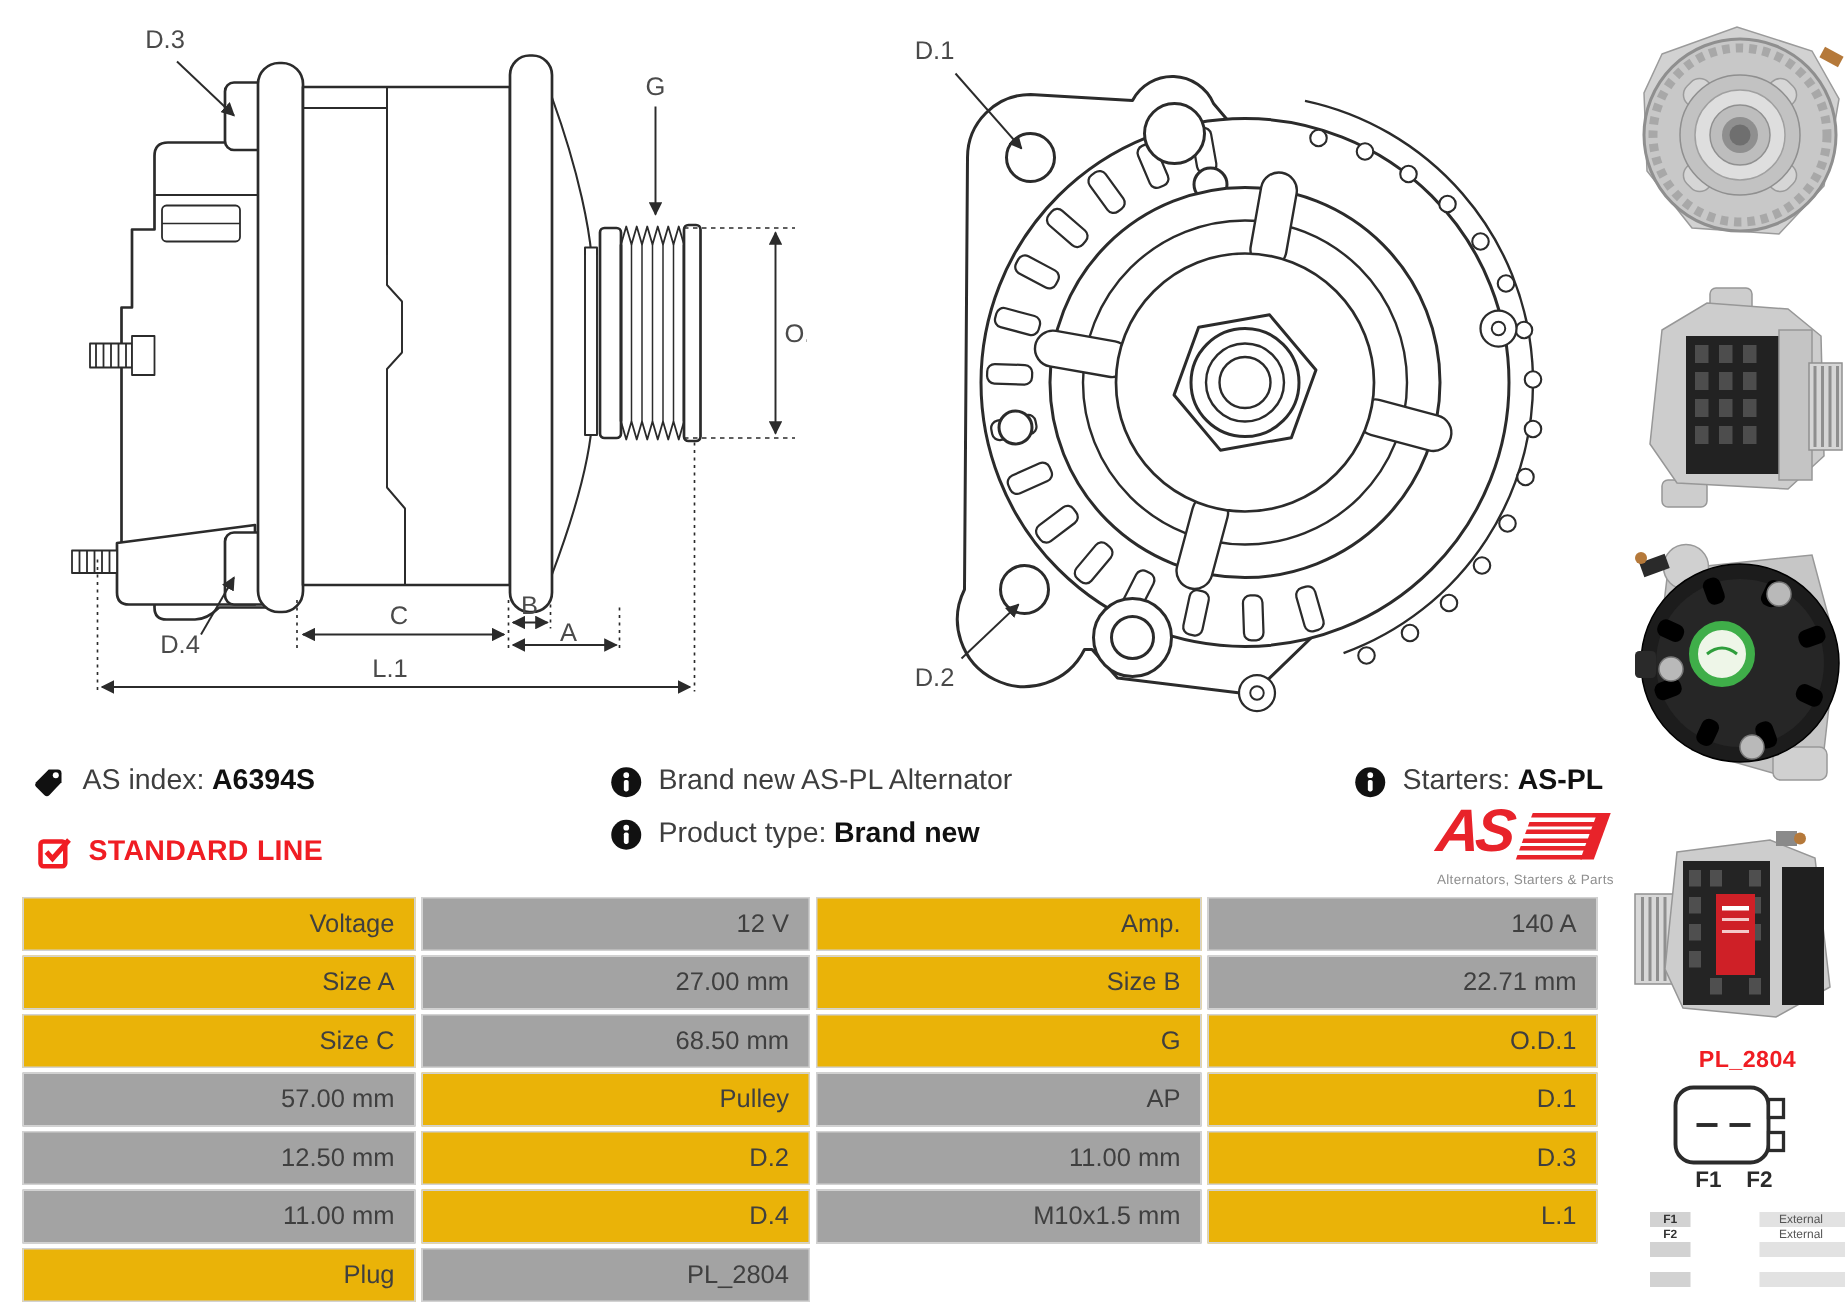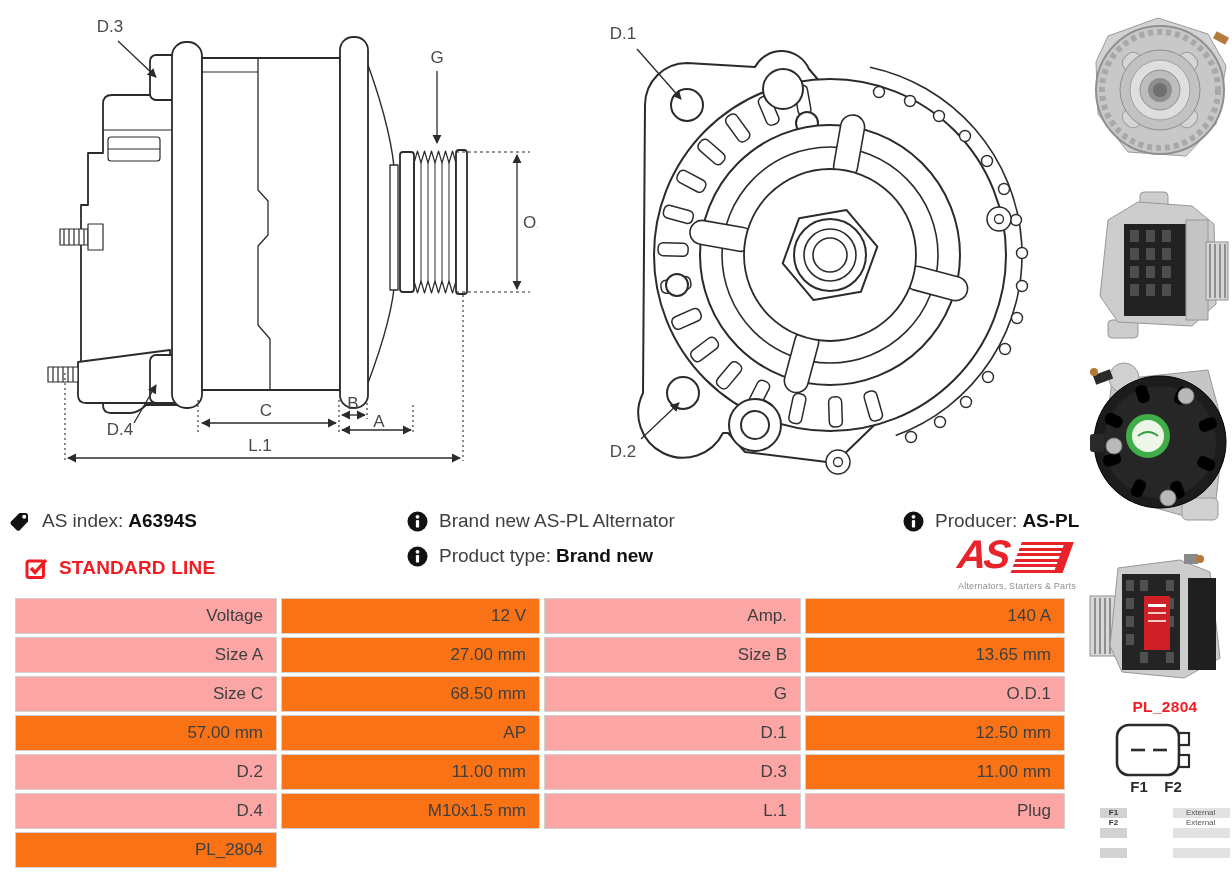--- a/index.html
+++ b/index.html
@@ -23,22 +23,22 @@
   .as-stripes{position:absolute;left:58px;top:4px;width:52px;height:32px;transform:skewX(-20deg);}
   .as-stripes i{display:block;height:3px;margin-bottom:2.6px;background:#e8232a;width:44px;}
   .as-bar{position:absolute;right:0;top:0;width:9px;height:31px;background:#e8232a;}
   .as-tagline{margin-top:3px;font-size:9px;color:#8f8f8f;letter-spacing:.2px;white-space:nowrap;width:118px;}
 
   
   .spec-table{position:absolute;left:15px;top:598px;width:1050px;display:grid;
               grid-template-columns:262px 259px 257px 260px;column-gap:4px;row-gap:3px;}
   .cell{height:36px;line-height:34px;border:1px solid #d2d2d2;box-sizing:border-box;
         font-size:17px;text-align:right;padding-right:13px;color:#3f3f3f;overflow:hidden;}
-  .cell.lab{background:#fca5a5;}
-  .cell.val{background:#f97316;}
+  .cell.lab{background:#eab308;}
+  .cell.val{background:#a3a3a3;}
 
   
   .plug-title{position:absolute;left:1100px;top:698px;width:130px;text-align:center;
               font-size:15.5px;font-weight:700;color:#f01d23;letter-spacing:.3px;}
   .pin-label{position:absolute;top:778px;width:26px;text-align:center;font-size:15px;font-weight:700;color:#2b2b2b;}
   .pin-table{position:absolute;left:1100px;top:808px;width:130px;}
   .pt-row{display:flex;gap:2px;height:10px;line-height:10px;font-size:8px;}
   .pt-pin{width:27px;text-align:center;font-weight:700;color:#333;}
   .pt-desc{flex:1;padding-left:13px;color:#555;margin-left:44px;}
   .pt-row.g .pt-pin{background:#d2d2d2;}
@@ -319,21 +319,21 @@
       </g>
       <rect x="56" y="58" width="26" height="54" fill="#cf2027"></rect>
       <rect x="60" y="66" width="18" height="3" fill="#fff"></rect>
       <rect x="60" y="74" width="18" height="2" fill="#f4c9c9"></rect>
       <rect x="60" y="82" width="18" height="2" fill="#f4c9c9"></rect>
       <rect x="96" y="16" width="14" height="10" fill="#8a8a8a"></rect>
       <circle cx="112" cy="21" r="4" fill="#b5793a"></circle>
     </svg>
   </div>
 
-  <div class="irow" style="left:8px;top:505px">
+  <div class="irow" style="left:21px;top:505px">
     <svg width="23" height="23" viewBox="0 0 23 23">
       <path d="M3,11.5 L11.5,3 h6 a2.5,2.5 0 0 1 2.5,2.5 v6 L12,20 a2.5,2.5 0 0 1 -3.5,0 L3,14.5 a2.5,2.5 0 0 1 0,-3 z" fill="#111"></path>
       <circle cx="16.2" cy="6.8" r="2" fill="#fff"></circle>
     </svg>
     <span class="itxt"><span>AS index:</span><span class="sep"></span><b>A6394S</b></span>
   </div>
 
   <div class="irow" style="left:25px;top:552px">
     <svg width="23" height="23" viewBox="0 0 23 23">
       <rect x="2" y="4" width="16.5" height="16.5" rx="2" fill="none" stroke="#f01d23" stroke-width="3"></rect>
@@ -359,21 +359,21 @@
     </svg>
     <span class="itxt"><span>Product type:</span><span class="sep"></span><b>Brand new</b></span>
   </div>
 
   <div class="irow" style="left:903px;top:505px">
     <svg width="21" height="21" viewBox="0 0 21 21">
       <circle cx="10.5" cy="10.5" r="10" fill="#111"></circle>
       <circle cx="10.5" cy="5.8" r="1.9" fill="#fff"></circle>
       <rect x="8.9" y="9" width="3.2" height="7.6" rx="1.2" fill="#fff"></rect>
     </svg>
-    <span class="itxt"><span>Producer:</span><span class="sep"></span><b>AS-PL</b></span>
+    <span class="itxt"><span>Starters:</span><span class="sep"></span><b>AS-PL</b></span>
   </div>
 
   <div class="as-logo">
     <div class="as-logo-row">
       <span class="as-text">AS</span>
       <span class="as-stripes">
         <i></i>
           <i></i>
           <i></i>
           <i></i>
@@ -387,28 +387,29 @@
 
   <div class="spec-table">
     <div class="cell lab">Voltage</div>
     <div class="cell val">12 V</div>
     <div class="cell lab">Amp.</div>
     <div class="cell val">140 A</div>
 
     <div class="cell lab">Size A</div>
     <div class="cell val">27.00 mm</div>
     <div class="cell lab">Size B</div>
-    <div class="cell val">13.65 mm</div>
+    <div class="cell val">22.71 mm</div>
 
     <div class="cell lab">Size C</div>
     <div class="cell val">68.50 mm</div>
     <div class="cell lab">G</div>
 
     <div class="cell lab">O.D.1</div>
     <div class="cell val">57.00 mm</div>
+    <div class="cell lab">Pulley</div>
     <div class="cell val">AP</div>
 
     <div class="cell lab">D.1</div>
     <div class="cell val">12.50 mm</div>
     <div class="cell lab">D.2</div>
     <div class="cell val">11.00 mm</div>
 
     <div class="cell lab">D.3</div>
     <div class="cell val">11.00 mm</div>
     <div class="cell lab">D.4</div>

